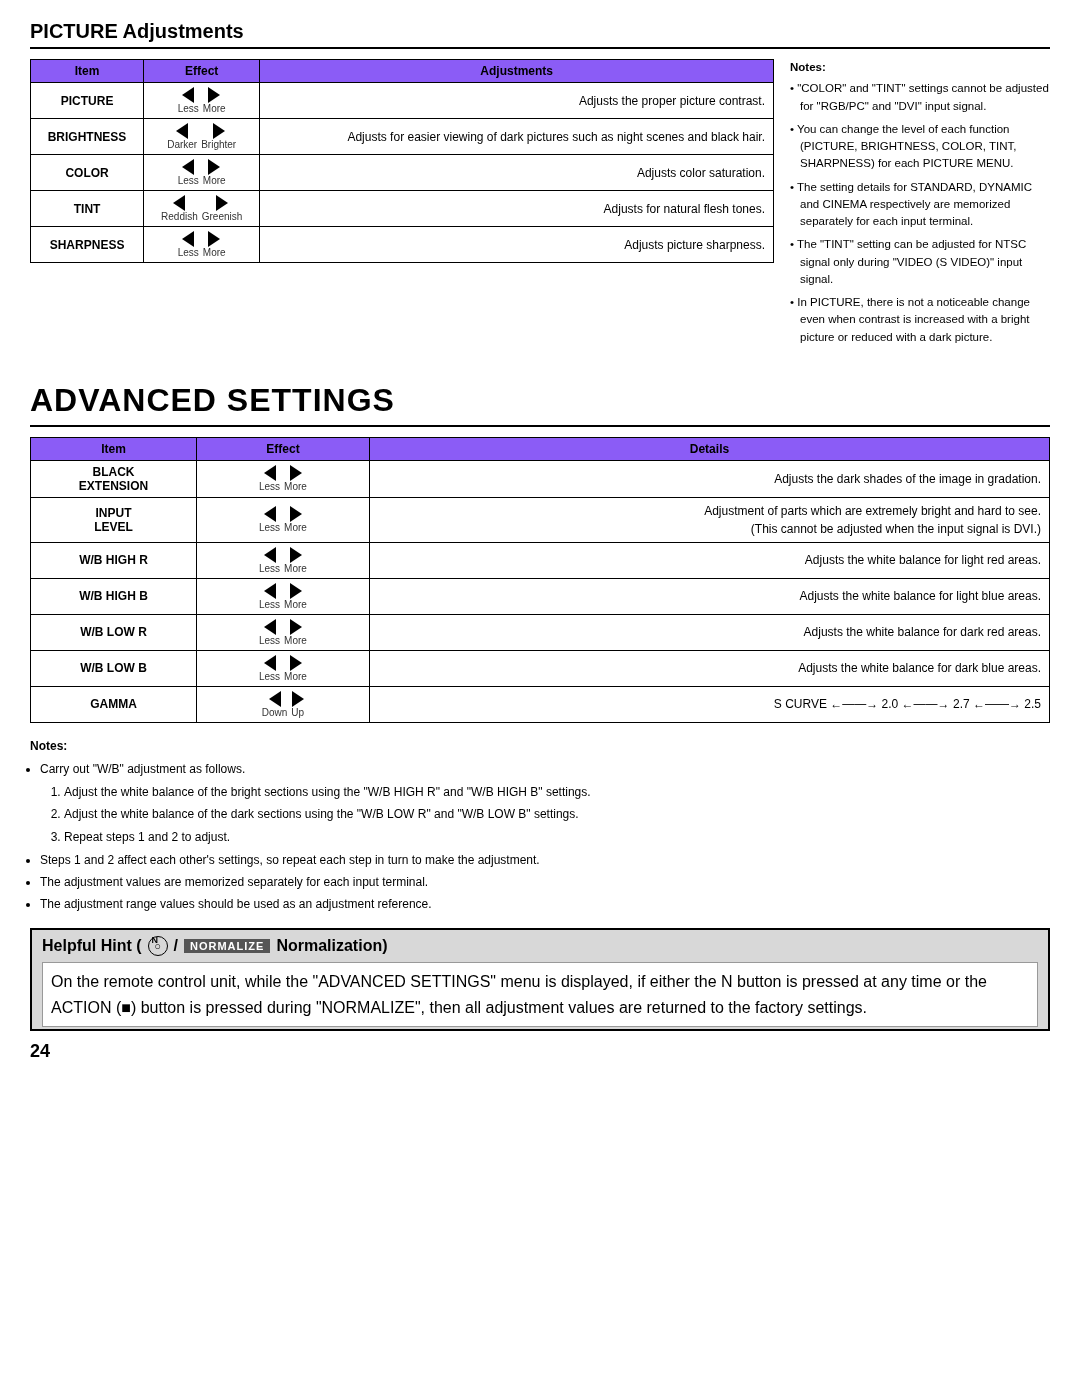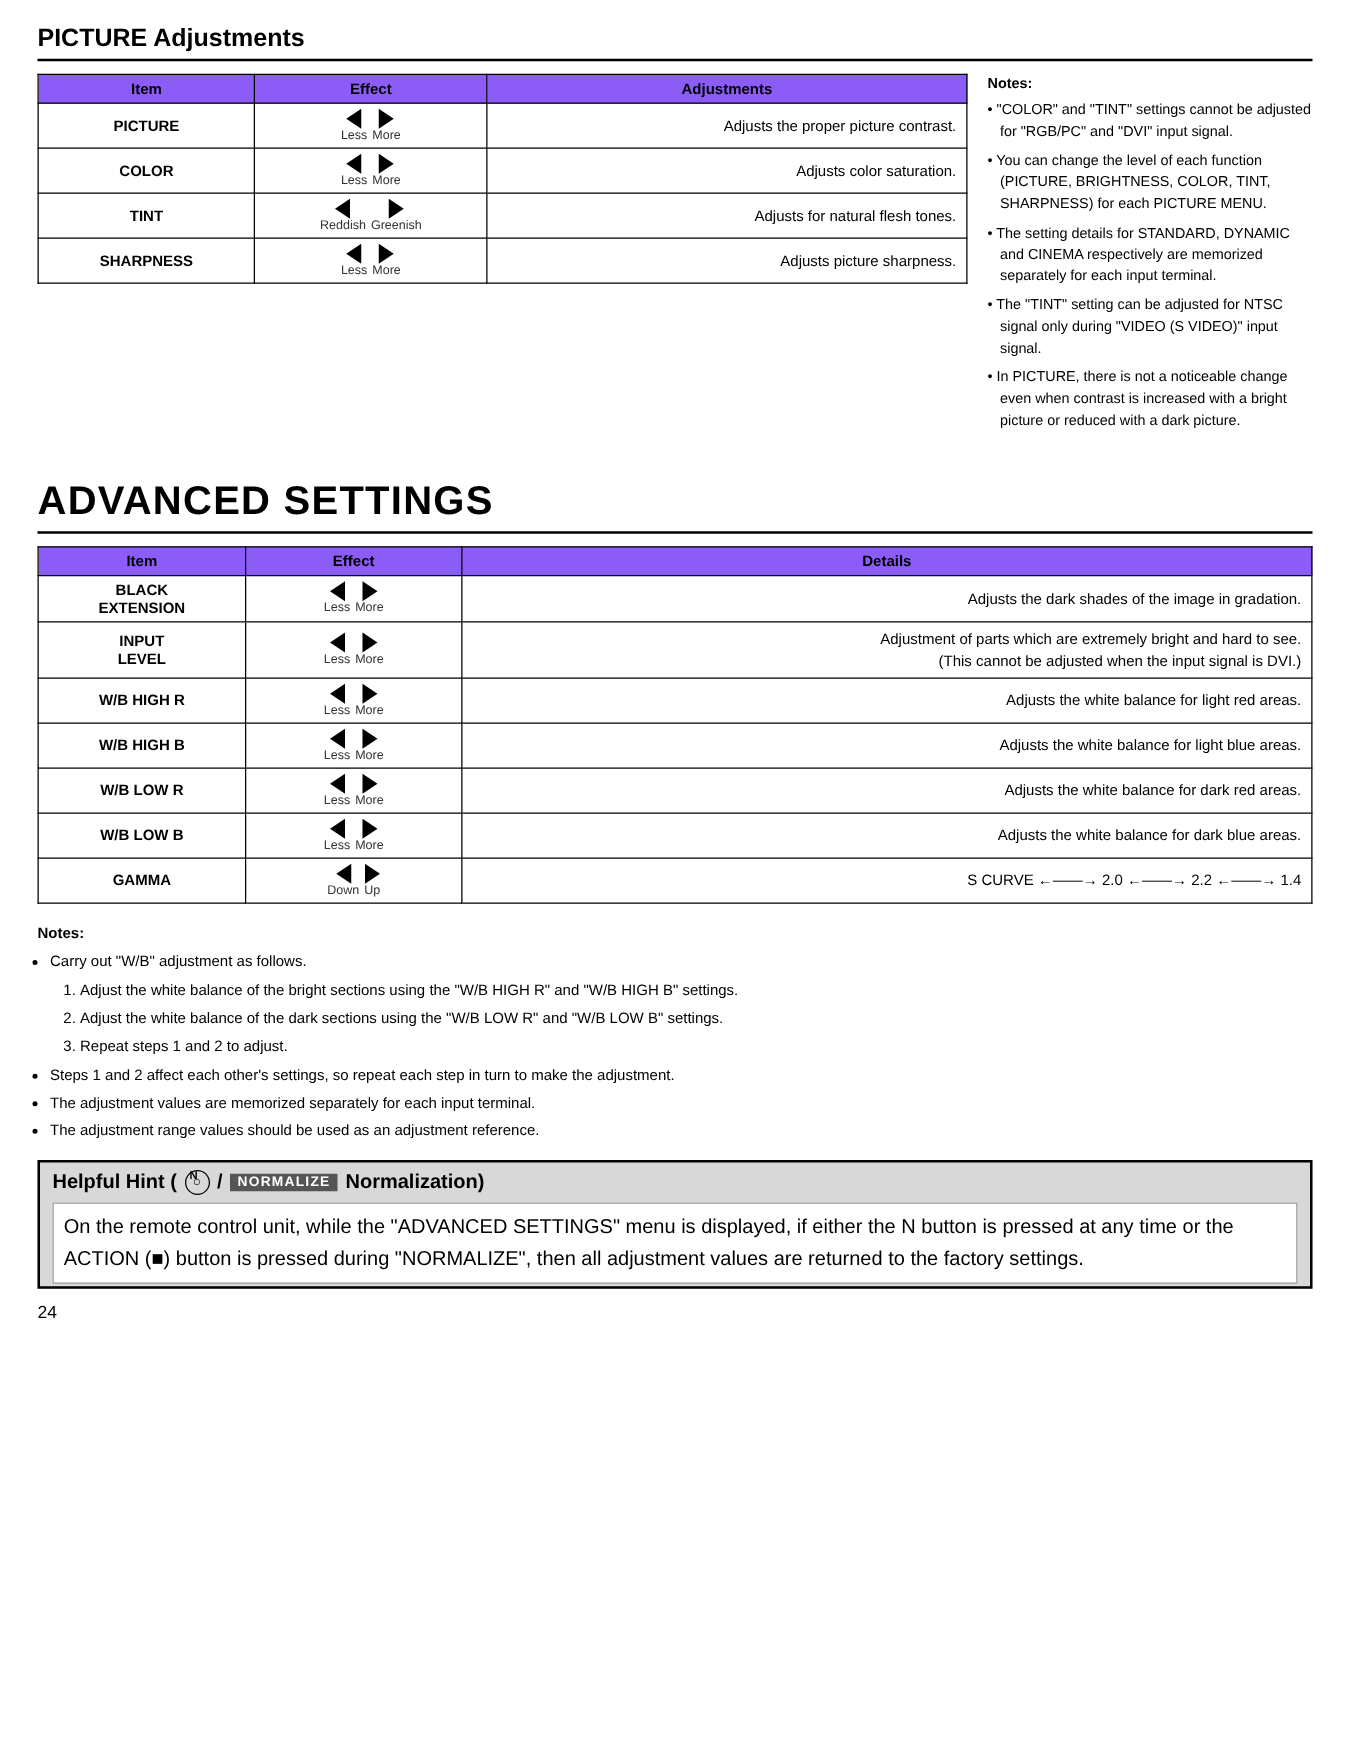--- a/index.html
+++ b/index.html
@@ -233,22 +233,22 @@
 
     .helpful-hint-body {
       font-size: 16px;
       line-height: 1.6;
       background: #fff;
       padding: 6px 8px;
       border: 1px solid #999;
     }
 
     .page-number {
-      font-weight: normal;
-      font-size: 14px;
+      font-weight: bold;
+      font-size: 18px;
       margin-top: 6px;
     }
   </style>
 </head>
 <body>
 
 <div>
   <div class="section-title">PICTURE Adjustments</div>
 
   <div class="picture-section">
@@ -271,20 +271,36 @@
                     <span class="triangle-left"></span>
                     <span class="sub-label">Less</span>
                   </div>
                   <div class="arrow-label">
                     <span class="triangle-right"></span>
                     <span class="sub-label">More</span>
                   </div>
                 </div>
               </td>
               <td class="adj-cell">Adjusts the proper picture contrast.</td>
+            </tr>
+            <tr>
+              <td class="item-cell">BRIGHTNESS</td>
+              <td class="effect-cell">
+                <div class="arrow-row">
+                  <div class="arrow-label">
+                    <span class="triangle-left"></span>
+                    <span class="sub-label">Darker</span>
+                  </div>
+                  <div class="arrow-label">
+                    <span class="triangle-right"></span>
+                    <span class="sub-label">Brighter</span>
+                  </div>
+                </div>
+              </td>
+              <td class="adj-cell">Adjusts for easier viewing of dark pictures such as night scenes and black hair.</td>
             </tr>
             <tr>
               <td class="item-cell">COLOR</td>
               <td class="effect-cell">
                 <div class="arrow-row">
                   <div class="arrow-label">
                     <span class="triangle-left"></span>
                     <span class="sub-label">Less</span>
                   </div>
                   <div class="arrow-label">
@@ -464,21 +480,21 @@
                 <div class="arrow-label">
                   <span class="triangle-left"></span>
                   <span class="sub-label">Down</span>
                 </div>
                 <div class="arrow-label">
                   <span class="triangle-right"></span>
                   <span class="sub-label">Up</span>
                 </div>
               </div>
             </td>
-            <td class="details-cell" style="white-space: pre-line;">S CURVE ←——→ 2.0 ←——→ 2.2 ←——→ 1.4</td>
+            <td class="details-cell" style="white-space: pre-line;">S CURVE ←——→ 2.0 ←——→ 2.7 ←——→ 2.5</td>
           </tr>
         </tbody>
     </table>
   </div>
 
   <div class="notes-section">
     <div class="notes-title">Notes:</div>
     <ul class="note-list">
       <li>
         Carry out "W/B" adjustment as follows.

